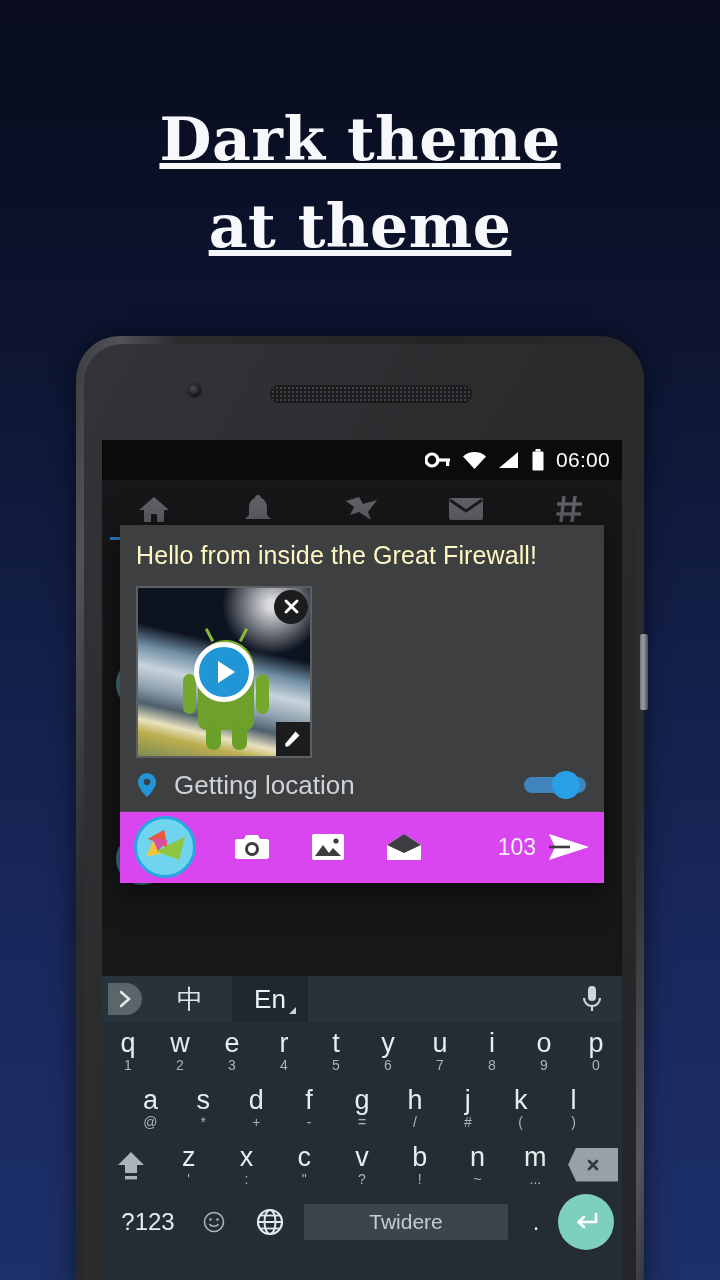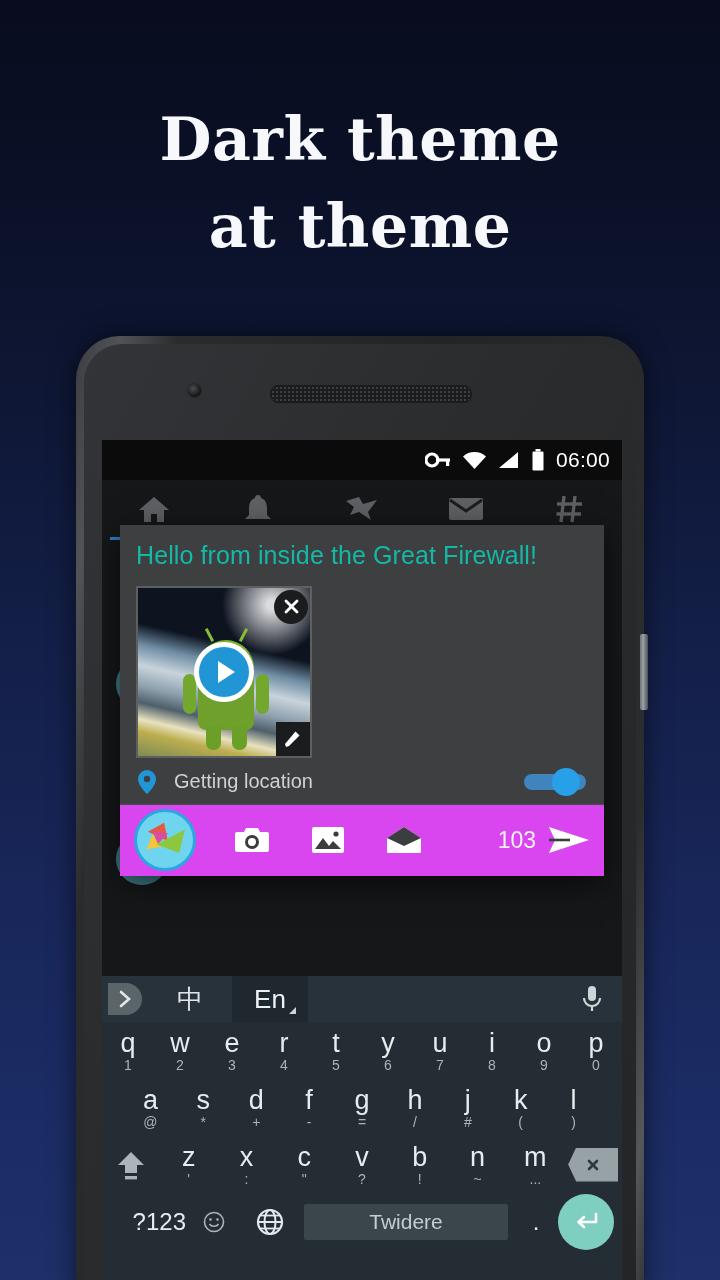--- a/index.html
+++ b/index.html
@@ -11,21 +11,21 @@
   }
   .bg{position:absolute;inset:0;background:linear-gradient(180deg,#080c1e 0%,#0a1026 14%,#0f1838 34%,#14204a 52%,#182659 70%,#1b2c64 86%,#1d3069 100%);}
 
   
   .headline{
     position:absolute;top:96px;left:0;width:720px;text-align:center;
     font-family:"DejaVu Serif", serif;
     color:#f7f8fb;font-weight:bold;font-size:60px;line-height:87px;
     letter-spacing:0.5px;
   }
-  .headline div{display:block;}
+  .headline div{display:block;text-decoration:underline;}
 
   
   .phone{
     position:absolute;left:76px;top:336px;width:568px;height:960px;
     border-radius:44px 44px 0 0;
     background:linear-gradient(100deg,#3b3d40 0%,#515357 6%,#2a2b2d 14%,#232426 50%,#2c2d2f 88%,#55575b 96%,#333437 100%);
     box-shadow:0 0 26px rgba(0,0,0,.55);
   }
   .phone-inner{
     position:absolute;left:8px;top:8px;width:552px;height:944px;
@@ -64,21 +64,21 @@
   .tl-av{width:52px;height:52px;border-radius:50%;flex:0 0 52px;}
   .tl-meta{margin-left:14px;display:flex;align-items:baseline;gap:8px;width:100%;}
   .tl-name{color:#b9bcc0;font-size:20px;font-weight:bold;white-space:nowrap;}
   .tl-screen{color:#797d82;font-size:19px;white-space:nowrap;}
   .tl-time{color:#5c6065;font-size:17px;margin-left:auto;white-space:nowrap;}
   .tl-o{color:#5c6065;font-size:19px;}
 
   
   .compose{position:absolute;left:18px;top:85px;width:484px;background:#3e3f41;
     box-shadow:0 8px 30px rgba(0,0,0,.6);}
-  .compose-text{padding:16px 16px 10px 16px;color:#14b8a6;font-size:25px;line-height:1.15;letter-spacing:.1px;}
+  .compose-text{padding:16px 16px 10px 16px;color:#fef9c3;font-size:25px;line-height:1.15;letter-spacing:.1px;}
   .media-wrap{position:relative;margin:6px 16px 8px 16px;width:176px;height:172px;}
   .media{position:absolute;inset:0;border:2px solid #5d5f61;box-sizing:border-box;overflow:hidden;
     background:
       radial-gradient(circle at 78% 10%, rgba(255,255,255,.85) 0 5px, rgba(255,255,255,0) 50px),
       linear-gradient(193deg, #0d1420 0 36%, #6f8da3 46%, #c8d4dc 56%, #8ea0ad 66%, #4e5f6b 74%, #e9e2c0 82%, #bcae4f 88%, #7e8b54 100%);}
   .droid{position:absolute;left:46px;top:52px;width:84px;height:110px;}
   .droid .head{position:absolute;left:14px;top:0;width:56px;height:28px;border-radius:28px 28px 0 0;background:#7bb02f;}
   .droid .body{position:absolute;left:14px;top:32px;width:56px;height:58px;border-radius:4px 4px 8px 8px;background:#6ea02b;}
   .droid .arm{position:absolute;top:34px;width:13px;height:40px;border-radius:7px;background:#74a72d;}
   .droid .arm.l{left:-1px;} .droid .arm.r{right:-1px;}
@@ -87,21 +87,21 @@
   .droid .ant{position:absolute;top:-12px;width:3px;height:14px;background:#87bb38;}
   .droid .ant.l{left:24px;transform:rotate(-28deg);} .droid .ant.r{left:58px;transform:rotate(28deg);}
   .playbtn{position:absolute;left:50%;top:50%;transform:translate(-50%,-50%);width:60px;height:60px;border-radius:50%;
     background:#2196d6;border:5px solid #fff;display:flex;align-items:center;justify-content:center;box-sizing:border-box;}
   .closebtn{position:absolute;right:4px;top:4px;width:34px;height:34px;border-radius:50%;background:#1b1c1e;
     display:flex;align-items:center;justify-content:center;}
   .editbtn{position:absolute;right:2px;bottom:2px;width:34px;height:34px;background:#1b1c1e;
     display:flex;align-items:center;justify-content:center;}
 
   .locrow{display:flex;align-items:center;padding:4px 18px 10px 18px;}
-  .locrow .lbl{color:#cfd2d5;font-size:20px;margin-left:18px;}
+  .locrow .lbl{color:#cfd2d5;font-size:26px;margin-left:18px;}
   .toggle{margin-left:auto;position:relative;width:62px;height:22px;}
   .toggle .track{position:absolute;left:0;top:3px;width:62px;height:16px;border-radius:8px;background:#3f84bd;}
   .toggle .knob{position:absolute;left:28px;top:-3px;width:28px;height:28px;border-radius:50%;background:#27a0e8;}
 
   .composebar{display:flex;align-items:center;height:72px;padding:0 14px;box-sizing:border-box;background:#d946ef;border-top:1px solid #4a4b4d;}
   .avatar{width:62px;height:62px;border-radius:50%;background:#6fd4ee;border:3px solid #2aa7e0;
     position:relative;box-sizing:border-box;flex:0 0 62px;}
   .cb-icons{display:flex;align-items:center;gap:0;margin-left:18px;flex:1;}
   .cb-icons .ci{width:76px;display:flex;justify-content:center;align-items:center;}
   .charcount{color:#f0f1f2;font-size:23px;margin-right:12px;}
@@ -117,21 +117,21 @@
   .lang-en{width:76px;color:#eef2f4;font-size:26px;background:#1e282e;position:relative;}
   .lang-en .corner{position:absolute;right:12px;bottom:8px;width:0;height:0;border-left:7px solid transparent;border-bottom:7px solid #cdd4d8;}
   .mic{margin-left:auto;width:60px;display:flex;align-items:center;justify-content:center;}
 
   .kbrow{display:flex;align-items:center;height:57px;}
   .key{flex:1;display:flex;flex-direction:column;align-items:center;justify-content:center;height:57px;}
   .key .main{color:#e7ecef;font-size:27px;line-height:28px;}
   .key .sub{color:#aab4ba;font-size:14px;line-height:14px;margin-top:1px;}
   .kbrow.r2{padding:0 22px;box-sizing:border-box;}
   .kbrow.r4{height:58px;padding:0 8px;box-sizing:border-box;}
-  .k-num{color:#e7ecef;font-size:24px;width:76px;text-align:right;}
+  .k-num{color:#e7ecef;font-size:24px;width:76px;text-align:center;}
   .k-ic{width:56px;display:flex;align-items:center;justify-content:center;}
   .spacebar{flex:1;height:36px;margin:0 6px;background:#3a454c;border-radius:2px;display:flex;align-items:center;justify-content:center;
     color:#c3ccd1;font-size:21px;}
   .k-dot{width:44px;text-align:center;color:#e7ecef;font-size:24px;}
   .enter{width:56px;height:56px;border-radius:50%;background:#7ecfc0;display:flex;align-items:center;justify-content:center;}
   .bksp{width:56px;height:36px;display:flex;align-items:center;justify-content:center;}
   .bksp-shape{width:50px;height:34px;background:#97a1a6;clip-path:polygon(16% 0,100% 0,100% 100%,16% 100%,0 50%);
     display:flex;align-items:center;justify-content:center;}
 </style>
 </head>

